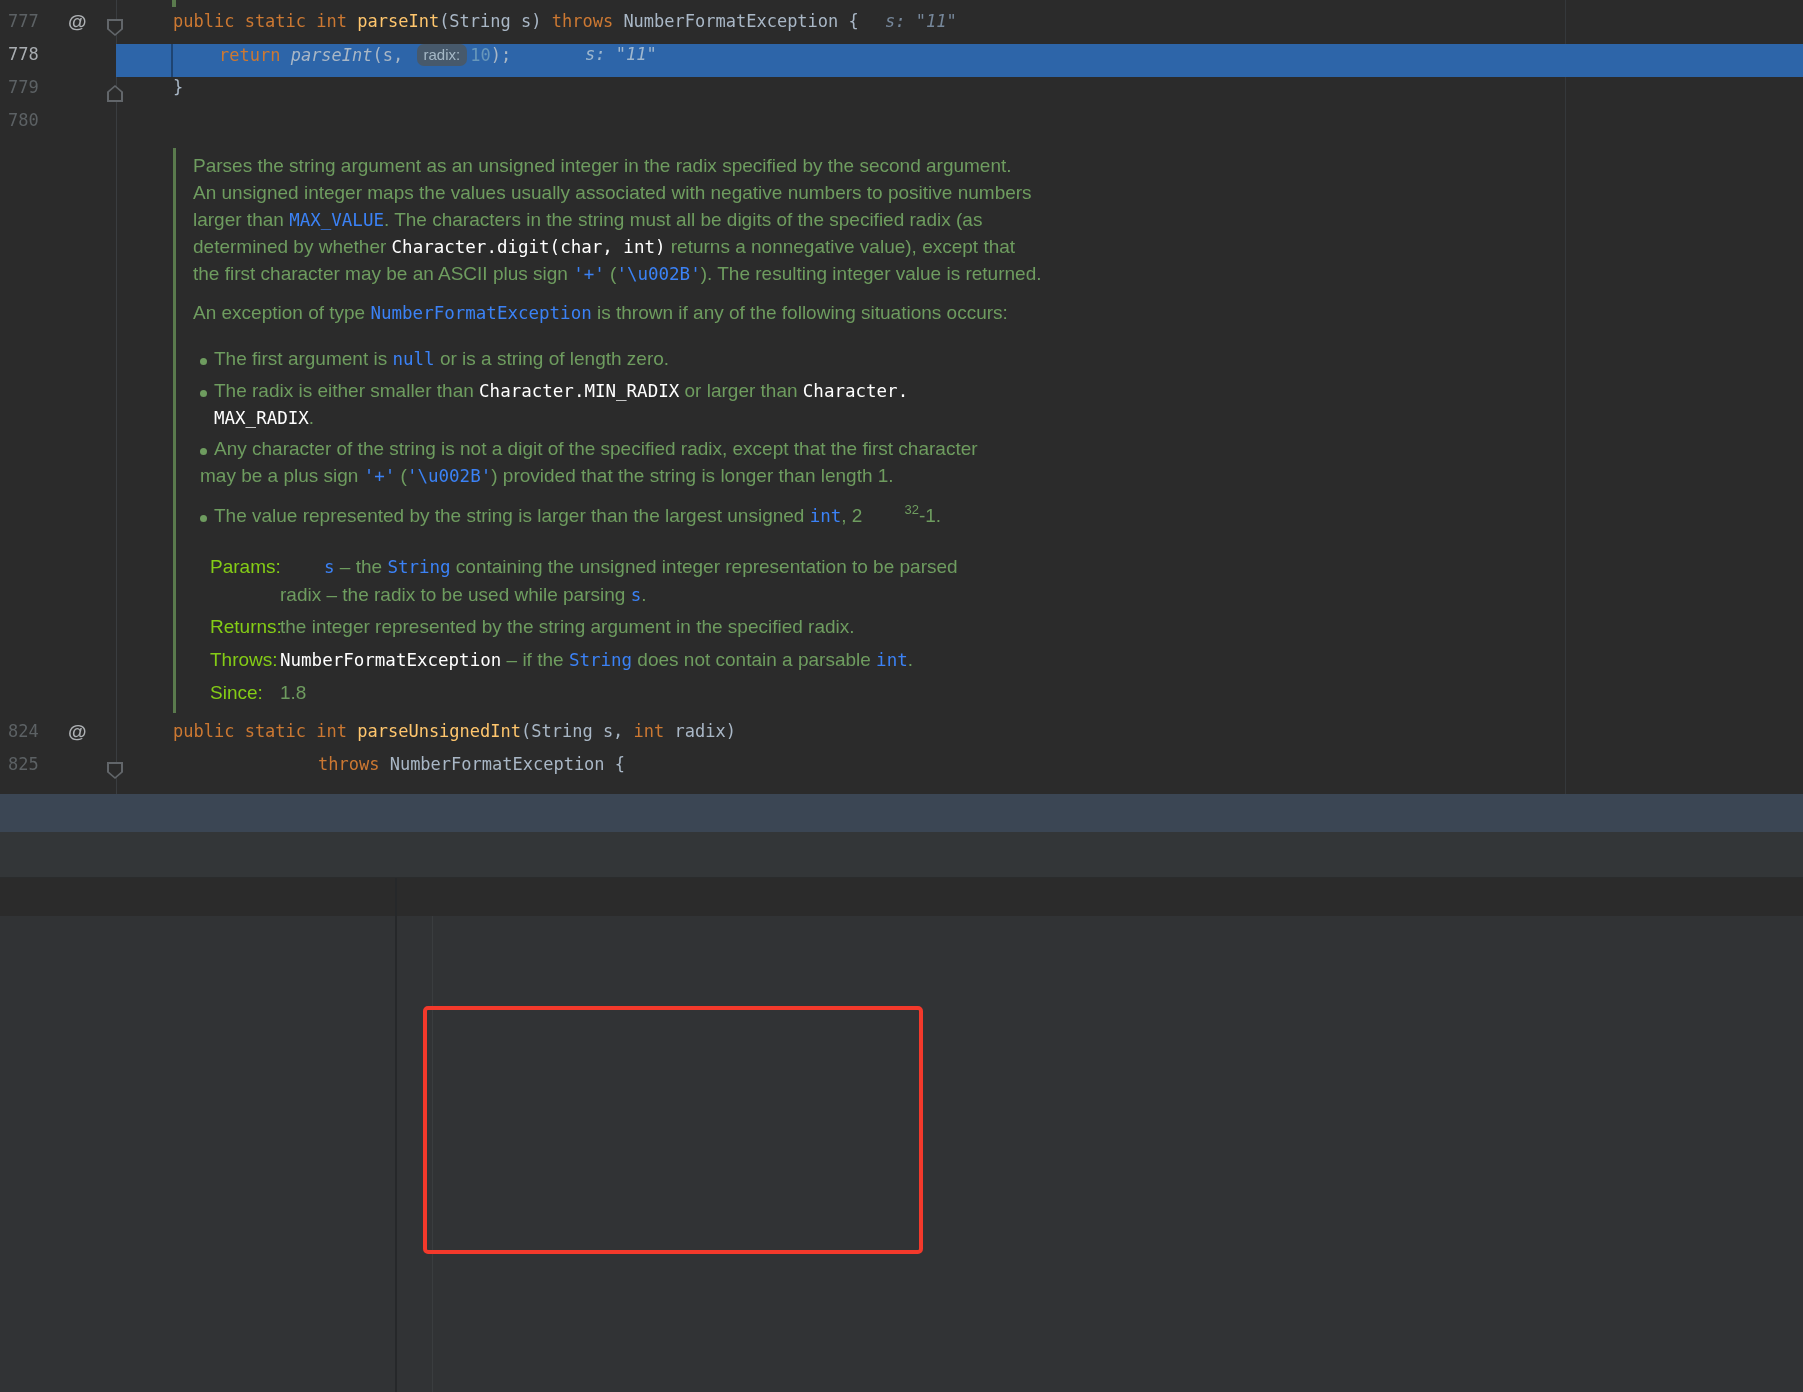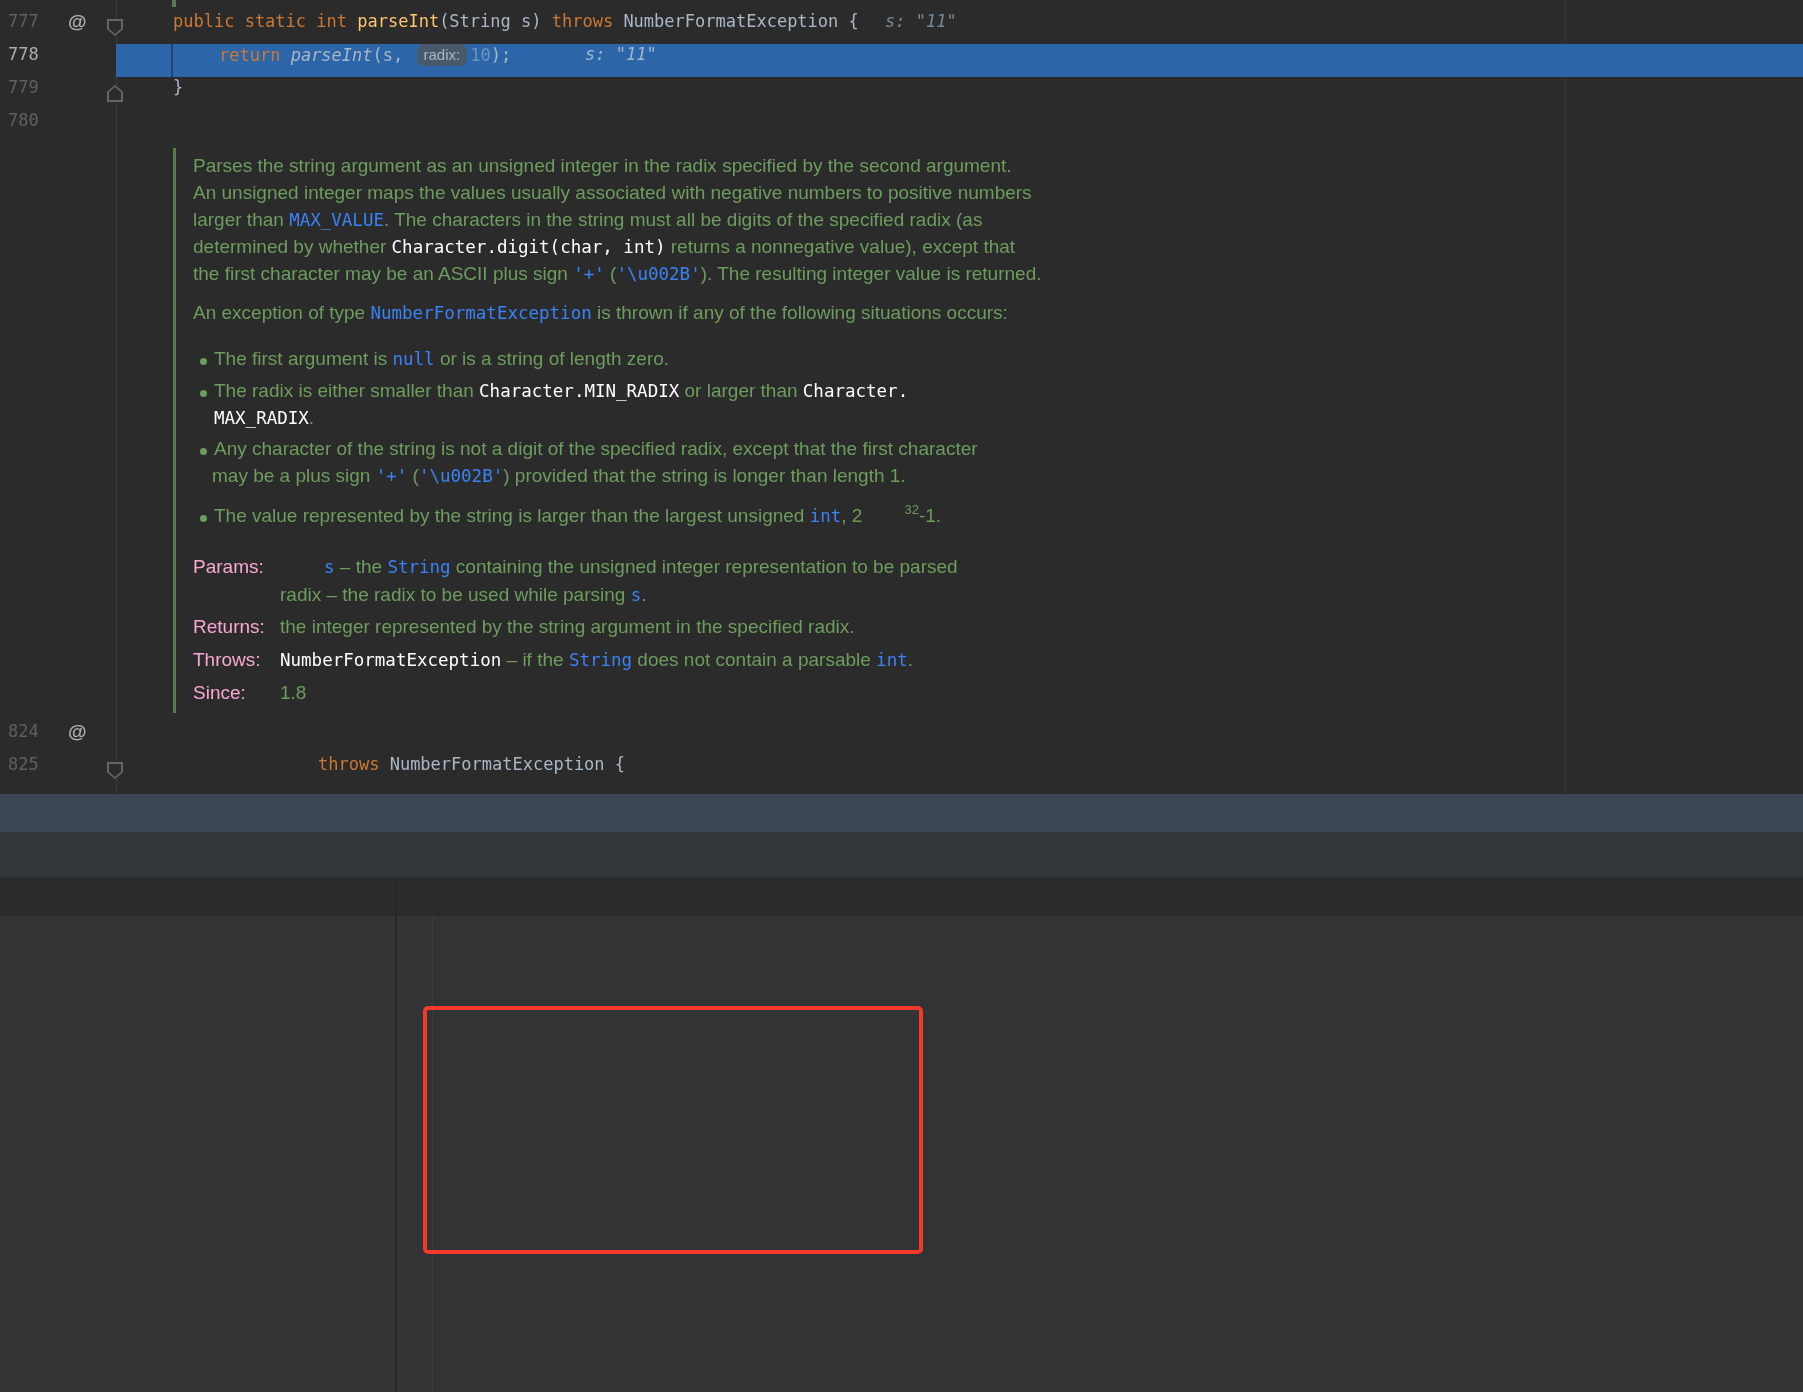--- a/index.html
+++ b/index.html
@@ -35,21 +35,21 @@
   .code-row.current .code-hint{color:#9FB7CE;}
 
   .fold{position:absolute;left:107px;top:8px;width:16px;height:17px;}
   .fold .fp{position:absolute;inset:0;background:#62666A;}
   .fold .fp.inner{inset:2px;background:#2B2B2B;}
   .fold.down .fp{clip-path:polygon(0 0,100% 0,100% 60%,50% 100%,0 60%);}
   .fold.up .fp{clip-path:polygon(50% 0,100% 40%,100% 100%,0 100%,0 40%);}
 
   
   .docline{position:absolute;height:27px;line-height:27px;font:19px var(--sans);color:#6E9C5F;white-space:pre;}
-  .doclabel{position:absolute;left:193px;height:27px;line-height:27px;font:19px var(--sans);color:#f9a8d4;}
+  .doclabel{position:absolute;left:210px;height:27px;line-height:27px;font:19px var(--sans);color:#84cc16;}
   .docdot{position:absolute;left:200px;width:7px;height:7px;border-radius:50%;background:#6E9C5F;}
   .d-g{color:#6E9C5F;}
   .d-m{font:17.5px var(--mono);color:#3b82f6;}
   .d-l{font:17.5px var(--mono);color:#ffffff;}
   .d-sup{font:13px var(--sans);position:relative;top:-8px;color:#6E9C5F;margin-left:42px;}
 
   
   #splitter{position:absolute;left:0;top:794px;width:1803px;height:38px;background:#3B4654;}
 
   
@@ -73,38 +73,38 @@
     <div id="guide-line"></div>
     <div id="doc-bar-top"></div>
     <div id="exec-bg"></div>
     <div id="exec-div"></div>
     <div id="doc-bar"></div>
     <div id="code-layer">
         <div class="code-row" style="top: 11px;"><span class="lnum">777</span><span class="gann">@</span><span class="fold down"><i class="fp"></i><i class="fp inner"></i></span><span class="codetext" style="left: 173px;"><span class="tk-kw">public static int </span><span class="tk-meth">parseInt</span><span class="tk-pl">(String s) </span><span class="tk-kw">throws </span><span class="tk-pl">NumberFormatException {</span></span><span class="code-hint" style="left: 885px;">s: "11"</span></div>
         <div class="code-row current" style="top: 44px;"><span class="lnum cur">778</span><span class="codetext" style="left: 219px;"><span class="tk-kw">return </span><span class="tk-call">parseInt</span><span class="tk-pl">(s, </span><span class="tk-pill">radix:</span><span class="tk-num">10</span><span class="tk-pl">);</span></span><span class="code-hint" style="left: 585px;">s: "11"</span></div>
         <div class="code-row" style="top: 77px;"><span class="lnum">779</span><span class="fold up"><i class="fp"></i><i class="fp inner"></i></span><span class="codetext" style="left: 173px;"><span class="tk-pl">}</span></span></div>
         <div class="code-row" style="top: 110px;"><span class="lnum">780</span></div>
-        <div class="code-row" style="top: 721px;"><span class="lnum">824</span><span class="gann">@</span></div>
+        <div class="code-row" style="top: 721px;"><span class="lnum">824</span><span class="gann">@</span><span class="codetext" style="left: 173px;"><span class="tk-kw">public static int </span><span class="tk-meth">parseUnsignedInt</span><span class="tk-pl">(String s, </span><span class="tk-kw">int</span><span class="tk-pl"> radix)</span></span></div>
         <div class="code-row" style="top: 754px;"><span class="lnum">825</span><span class="fold down"><i class="fp"></i><i class="fp inner"></i></span><span class="codetext" style="left: 318px;"><span class="tk-kw">throws </span><span class="tk-pl">NumberFormatException {</span></span></div>
       </div>
     <div id="doc-layer">
         <div class="docline" style="top: 155px; left: 193px;"><span class="d-g">Parses the string argument as an unsigned integer in the radix specified by the second argument.</span></div>
         <div class="docline" style="top: 182px; left: 193px;"><span class="d-g">An unsigned integer maps the values usually associated with negative numbers to positive numbers</span></div>
         <div class="docline" style="top: 209px; left: 193px;"><span class="d-g">larger than </span><span class="d-m">MAX_VALUE</span><span class="d-g">. The characters in the string must all be digits of the specified radix (as</span></div>
         <div class="docline" style="top: 236px; left: 193px;"><span class="d-g">determined by whether </span><span class="d-l">Character.digit(char, int)</span><span class="d-g"> returns a nonnegative value), except that</span></div>
         <div class="docline" style="top: 263px; left: 193px;"><span class="d-g">the first character may be an ASCII plus sign </span><span class="d-m">'+'</span><span class="d-g"> (</span><span class="d-m">'\u002B'</span><span class="d-g">). The resulting integer value is returned.</span></div>
         <div class="docline" style="top: 302px; left: 193px;"><span class="d-g">An exception of type </span><span class="d-m">NumberFormatException</span><span class="d-g"> is thrown if any of the following situations occurs:</span></div>
         <div class="docdot" style="top: 358px;"></div>
         <div class="docline" style="top: 348px; left: 214px;"><span class="d-g">The first argument is </span><span class="d-m">null</span><span class="d-g"> or is a string of length zero.</span></div>
         <div class="docdot" style="top: 390px;"></div>
         <div class="docline" style="top: 380px; left: 214px;"><span class="d-g">The radix is either smaller than </span><span class="d-l">Character.MIN_RADIX</span><span class="d-g"> or larger than </span><span class="d-l">Character.</span></div>
         <div class="docline" style="top: 407px; left: 214px;"><span class="d-l">MAX_RADIX</span><span class="d-g">.</span></div>
         <div class="docdot" style="top: 448px;"></div>
         <div class="docline" style="top: 438px; left: 214px;"><span class="d-g">Any character of the string is not a digit of the specified radix, except that the first character</span></div>
-        <div class="docline" style="top: 465px; left: 212px;"><span class="d-g">may be a plus sign </span><span class="d-m">'+'</span><span class="d-g"> (</span><span class="d-m">'\u002B'</span><span class="d-g">) provided that the string is longer than length 1.</span></div>
+        <div class="docline" style="top: 465px; left: 200px;"><span class="d-g">may be a plus sign </span><span class="d-m">'+'</span><span class="d-g"> (</span><span class="d-m">'\u002B'</span><span class="d-g">) provided that the string is longer than length 1.</span></div>
         <div class="docdot" style="top: 515px;"></div>
         <div class="docline" style="top: 505px; left: 214px;"><span class="d-g">The value represented by the string is larger than the largest unsigned </span><span class="d-m">int</span><span class="d-g">, 2</span><span class="d-sup">32</span><span class="d-g">-1.</span></div>
         <div class="doclabel" style="top: 556px;">Params:</div>
         <div class="docline" style="top: 556px; left: 280px; margin-left: 44px;"><span class="d-m">s</span><span class="d-g"> – the </span><span class="d-m">String</span><span class="d-g"> containing the unsigned integer representation to be parsed</span></div>
         <div class="docline" style="top: 584px; left: 280px;"><span class="d-g">radix – the radix to be used while parsing </span><span class="d-m">s</span><span class="d-g">.</span></div>
         <div class="doclabel" style="top: 616px;">Returns:</div>
         <div class="docline" style="top: 616px; left: 280px;"><span class="d-g">the integer represented by the string argument in the specified radix.</span></div>
         <div class="doclabel" style="top: 649px;">Throws:</div>
         <div class="docline" style="top: 649px; left: 280px;"><span class="d-l">NumberFormatException</span><span class="d-g"> – if the </span><span class="d-m">String</span><span class="d-g"> does not contain a parsable </span><span class="d-m">int</span><span class="d-g">.</span></div>
         <div class="doclabel" style="top: 682px;">Since:</div>

